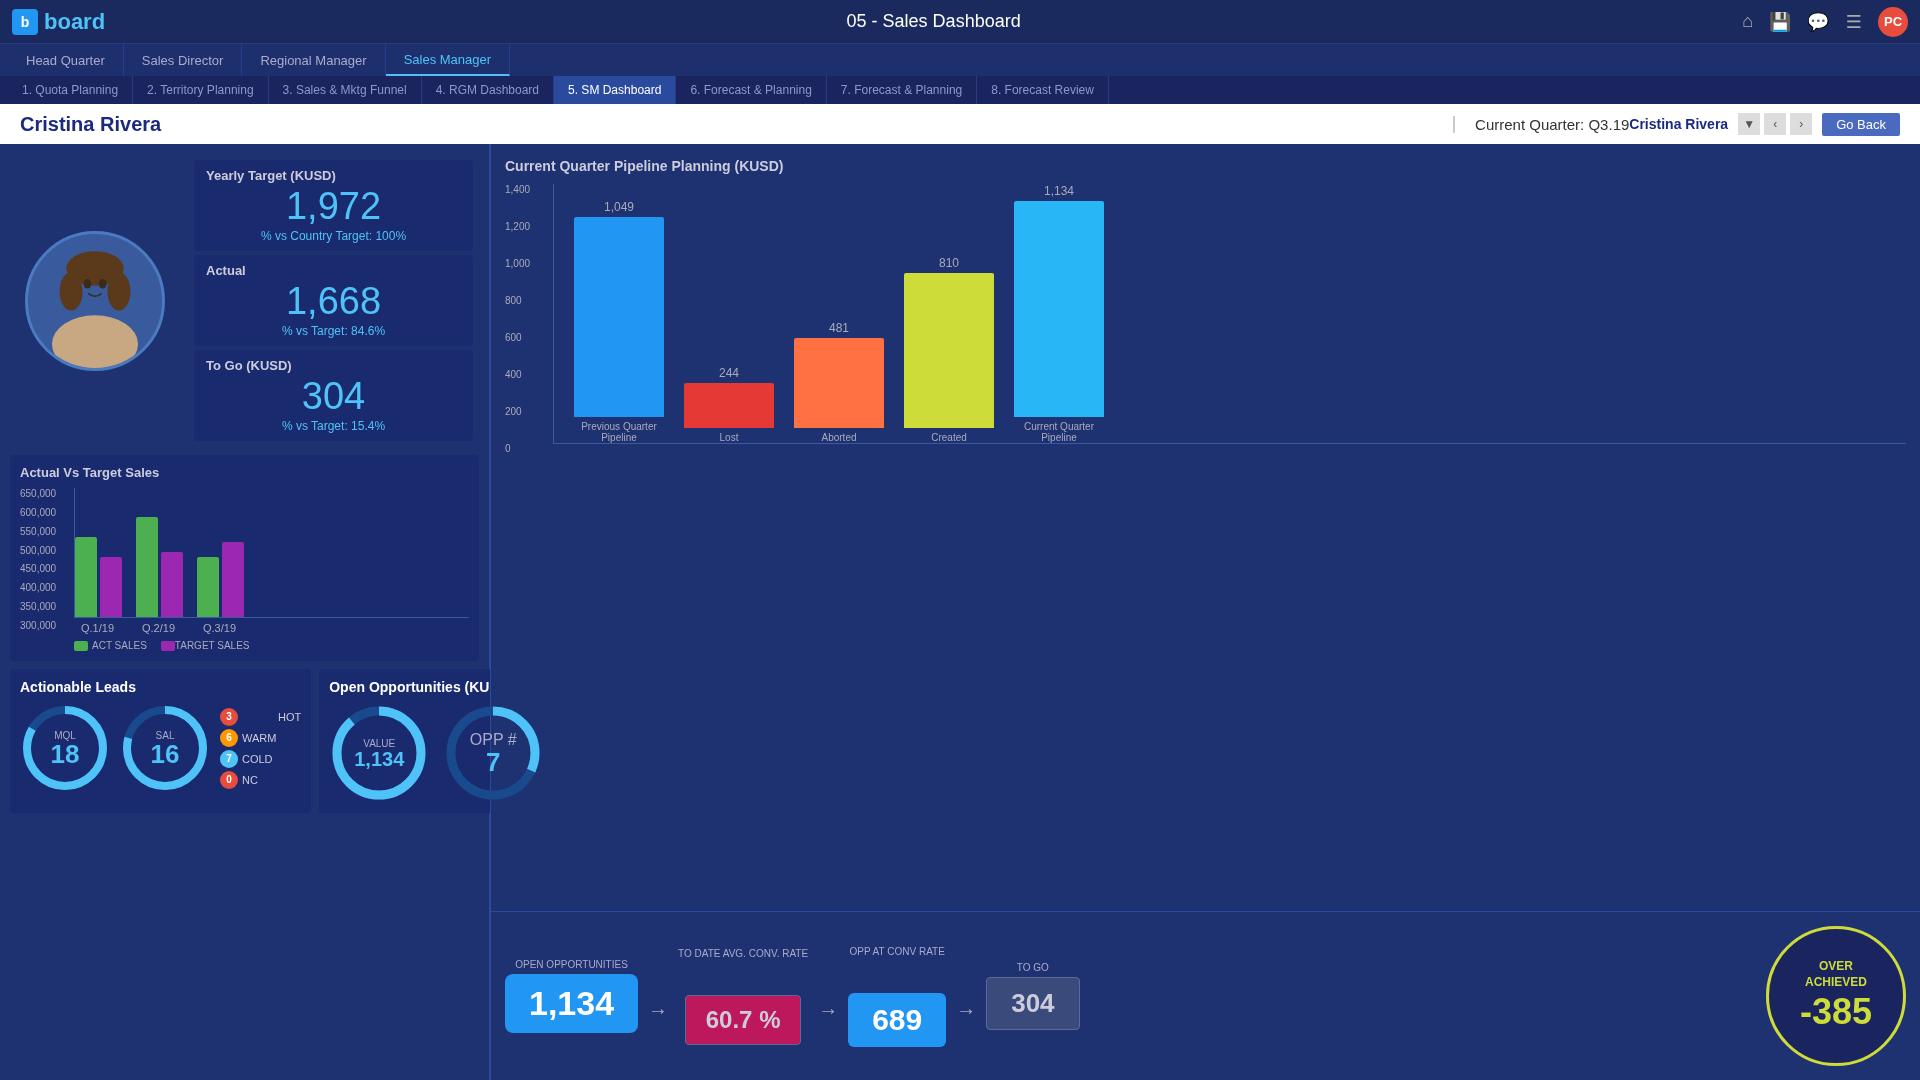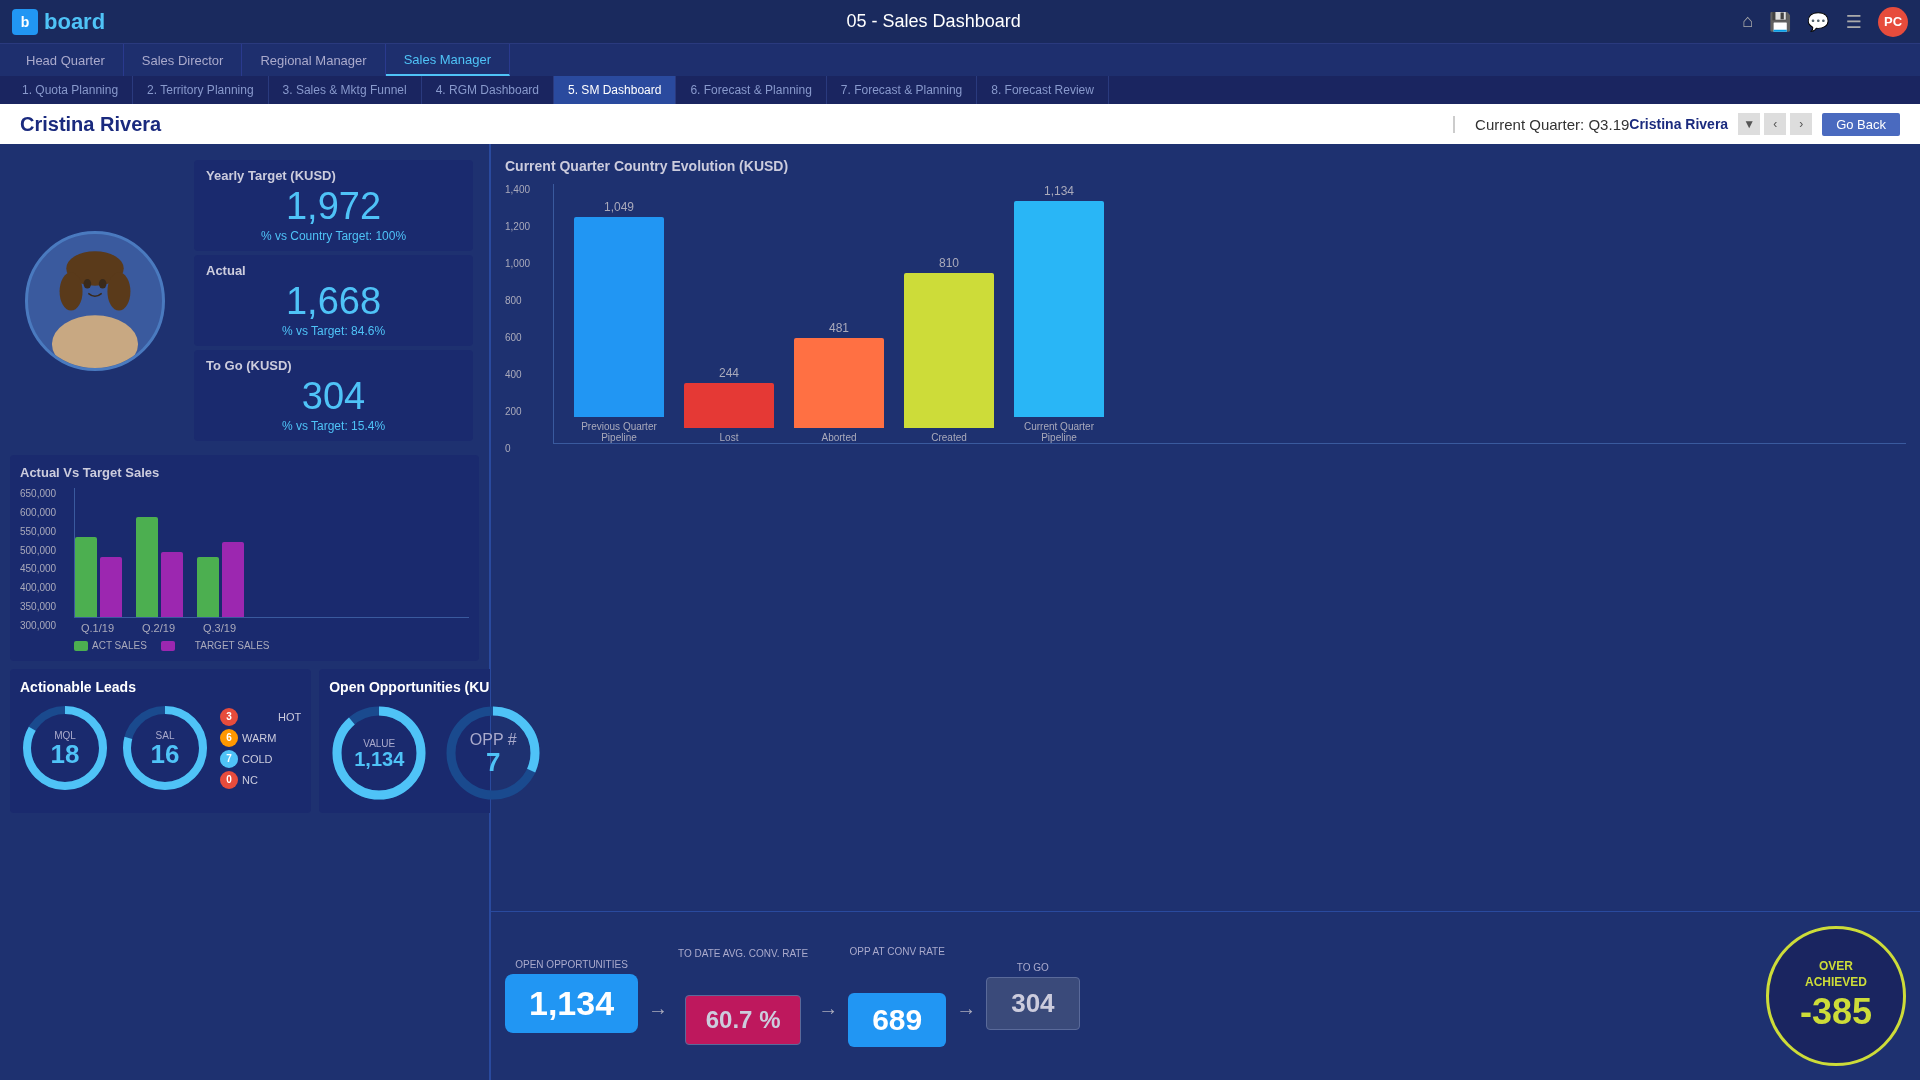--- a/index.html
+++ b/index.html
@@ -193,21 +193,21 @@
         <div style="margin-left:54px;display:flex;gap:14px;margin-top:4px;">
           <div style="width:47px;text-align:center;font-size:11px;color:#aab;">Q.1/19</div>
           <div style="width:47px;text-align:center;font-size:11px;color:#aab;">Q.2/19</div>
           <div style="width:47px;text-align:center;font-size:11px;color:#aab;">Q.3/19</div>
         </div>
         <div style="margin-left:54px;display:flex;gap:14px;margin-top:6px;">
           <div style="display:flex;align-items:center;gap:4px;">
             <div style="width:14px;height:10px;background:#4caf50;border-radius:2px;"></div>
             <span style="font-size:10px;color:#aab;">ACT SALES</span>
           </div>
-          <div style="display:flex;align-items:center;gap:20px;">
+          <div style="display:flex;align-items:center;gap:0;">
             <div style="width:14px;height:10px;background:#9c27b0;border-radius:2px;"></div>
             <span style="font-size:10px;color:#aab;">TARGET SALES</span>
           </div>
         </div>
       </div>
     </div>
 
     <div style="display:flex;gap:8px;">
 
       <div style="flex:1;background:#1a2a6e;border-radius:4px;padding:10px;">
@@ -301,21 +301,21 @@
       </div>
 
     </div>
   </div>
 
   <div class="right-content">
 
     <div style="display:flex;flex:1;">
 
       <div style="flex:1;background:#1e3170;padding:14px;border-left:1px solid #2a4a9e;">
-        <div style="font-size:14px;color:#ccd;font-weight:bold;margin-bottom:10px;">Current Quarter Country Evolution (KUSD)</div>
+        <div style="font-size:14px;color:#ccd;font-weight:bold;margin-bottom:10px;">Current Quarter Pipeline Planning (KUSD)</div>
         <div style="position:relative;height:300px;">
 
           <div style="position:absolute;left:0;top:0;bottom:30px;width:44px;display:flex;flex-direction:column;justify-content:space-between;">
             <span style="font-size:10px;color:#aab;">1,400</span>
             <span style="font-size:10px;color:#aab;">1,200</span>
             <span style="font-size:10px;color:#aab;">1,000</span>
             <span style="font-size:10px;color:#aab;">800</span>
             <span style="font-size:10px;color:#aab;">600</span>
             <span style="font-size:10px;color:#aab;">400</span>
             <span style="font-size:10px;color:#aab;">200</span>

